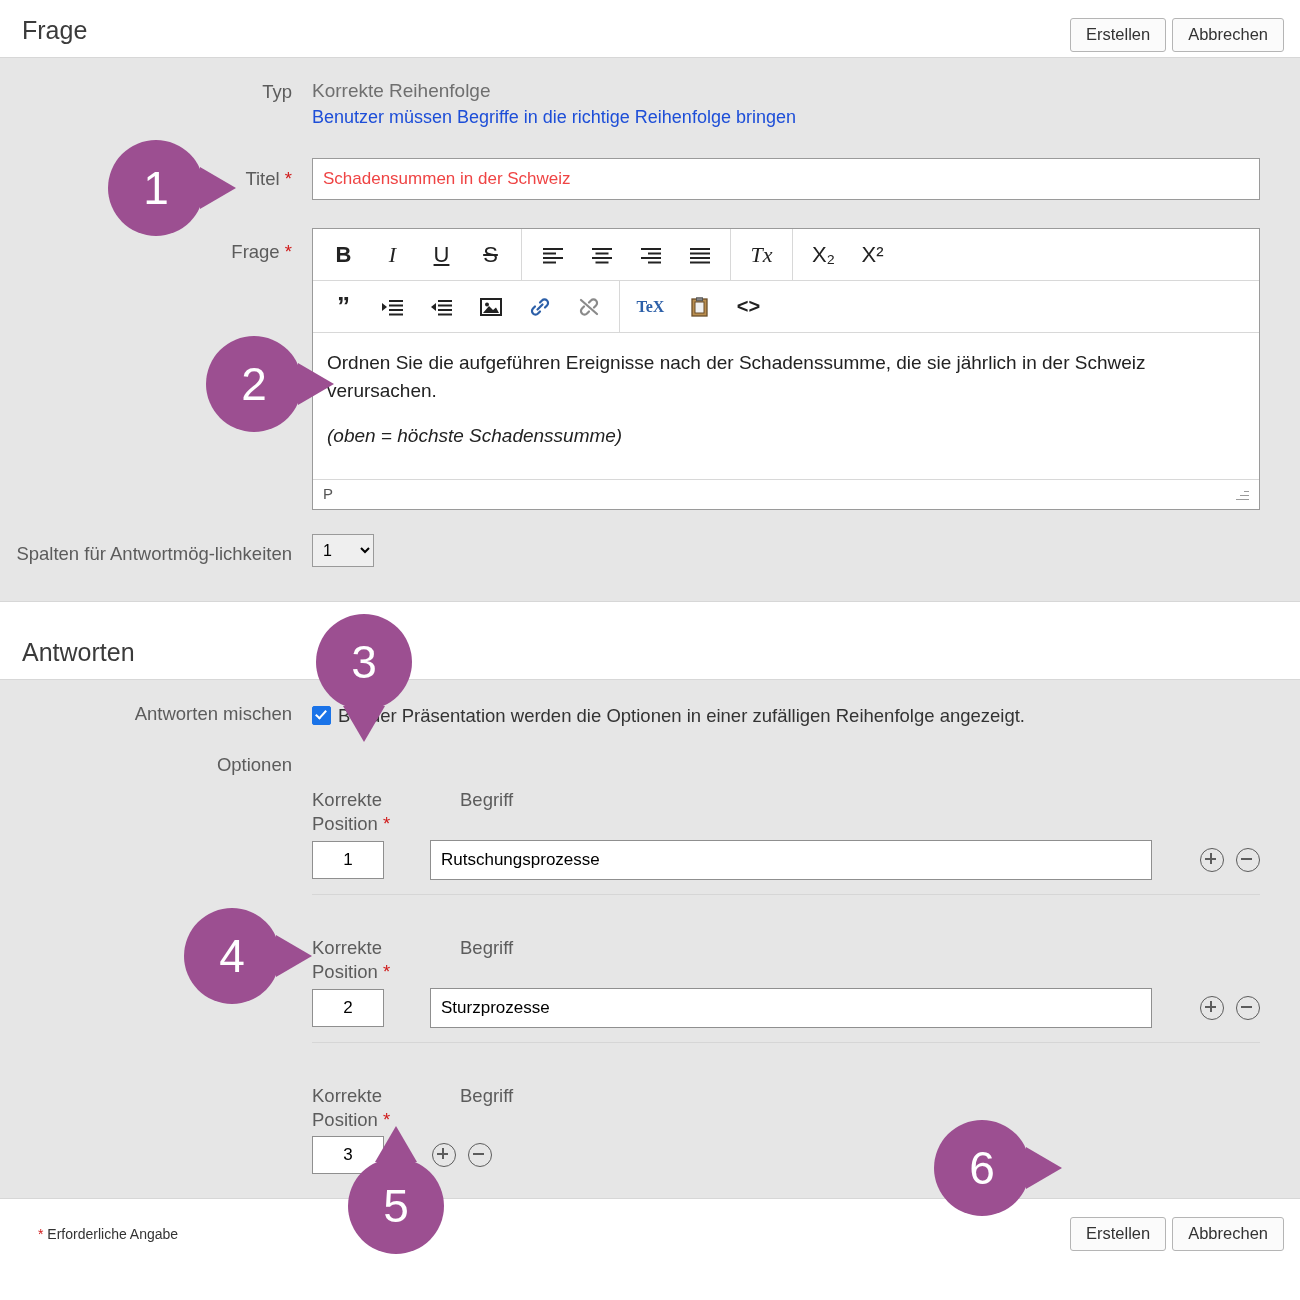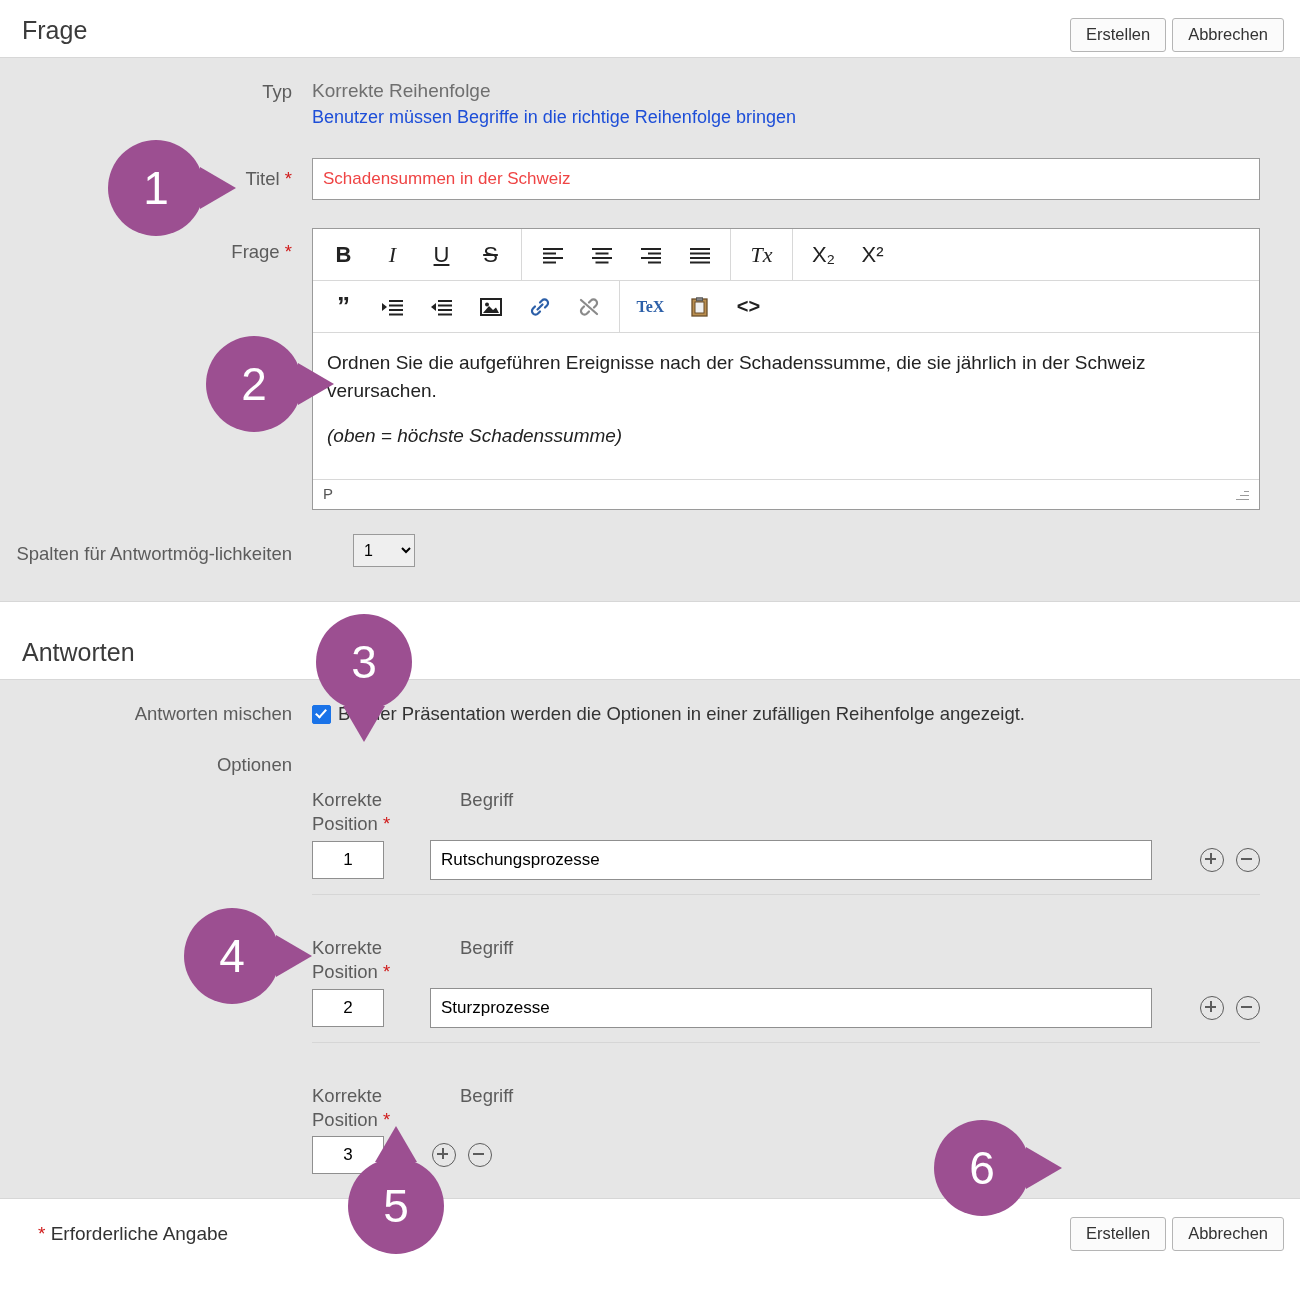--- a/index.html
+++ b/index.html
@@ -244,21 +244,21 @@
   }
   .circle-btn i { left: 4px; top: 9.2px; width: 11px; height: 1.8px; }
   .circle-btn u { top: 4px; left: 9.2px; height: 11px; width: 1.8px; }
 
   .footer-row {
     display: flex;
     align-items: center;
     justify-content: space-between;
     padding: 18px 16px 0 38px;
   }
-  .req-note { font-size: 19px; color: #333; }
+  .req-note { font-size: 14px; color: #333; }
 
   
   .marker {
     position: absolute;
     z-index: 20;
   }
   .marker .bubble {
     width: 96px; height: 96px;
     background: #9c4f91;
     border-radius: 50%;
@@ -469,36 +469,36 @@
             <i style="bottom:1px;width:13px;"></i>
             <i style="bottom:5px;width:9px;"></i>
             <i style="bottom:9px;width:5px;"></i>
           </span>
         </div>
 
       </div>
     </div>
   </div>
 
-  <div class="row" style="margin-top:24px; align-items:flex-start;gap:41px;">
+  <div class="row" style="margin-top:24px; align-items:flex-start;">
     <div class="lbl" style="padding-top:8px;">Spalten für Antwortmög-lichkeiten</div>
     <div class="field">
       <select class="sel">
         <option>1</option>
       </select>
     </div>
   </div>
 
 </div>
 
 <div class="section-title" style="padding-top:36px;">Antworten</div>
 
 <div class="panel" style="padding:22px 0 10px 0;">
 
-  <div class="row" style="align-items:center;">
+  <div class="row" style="align-items:flex-end;">
     <div class="lbl">Antworten mischen</div>
     <div class="field">
       <div class="chk-row">
         <span class="chk"></span>
         <span>Bei der Präsentation werden die Optionen in einer zufälligen Reihenfolge angezeigt.</span>
       </div>
     </div>
   </div>
 
   <div class="row" style="margin-top:26px; align-items:flex-start;">

